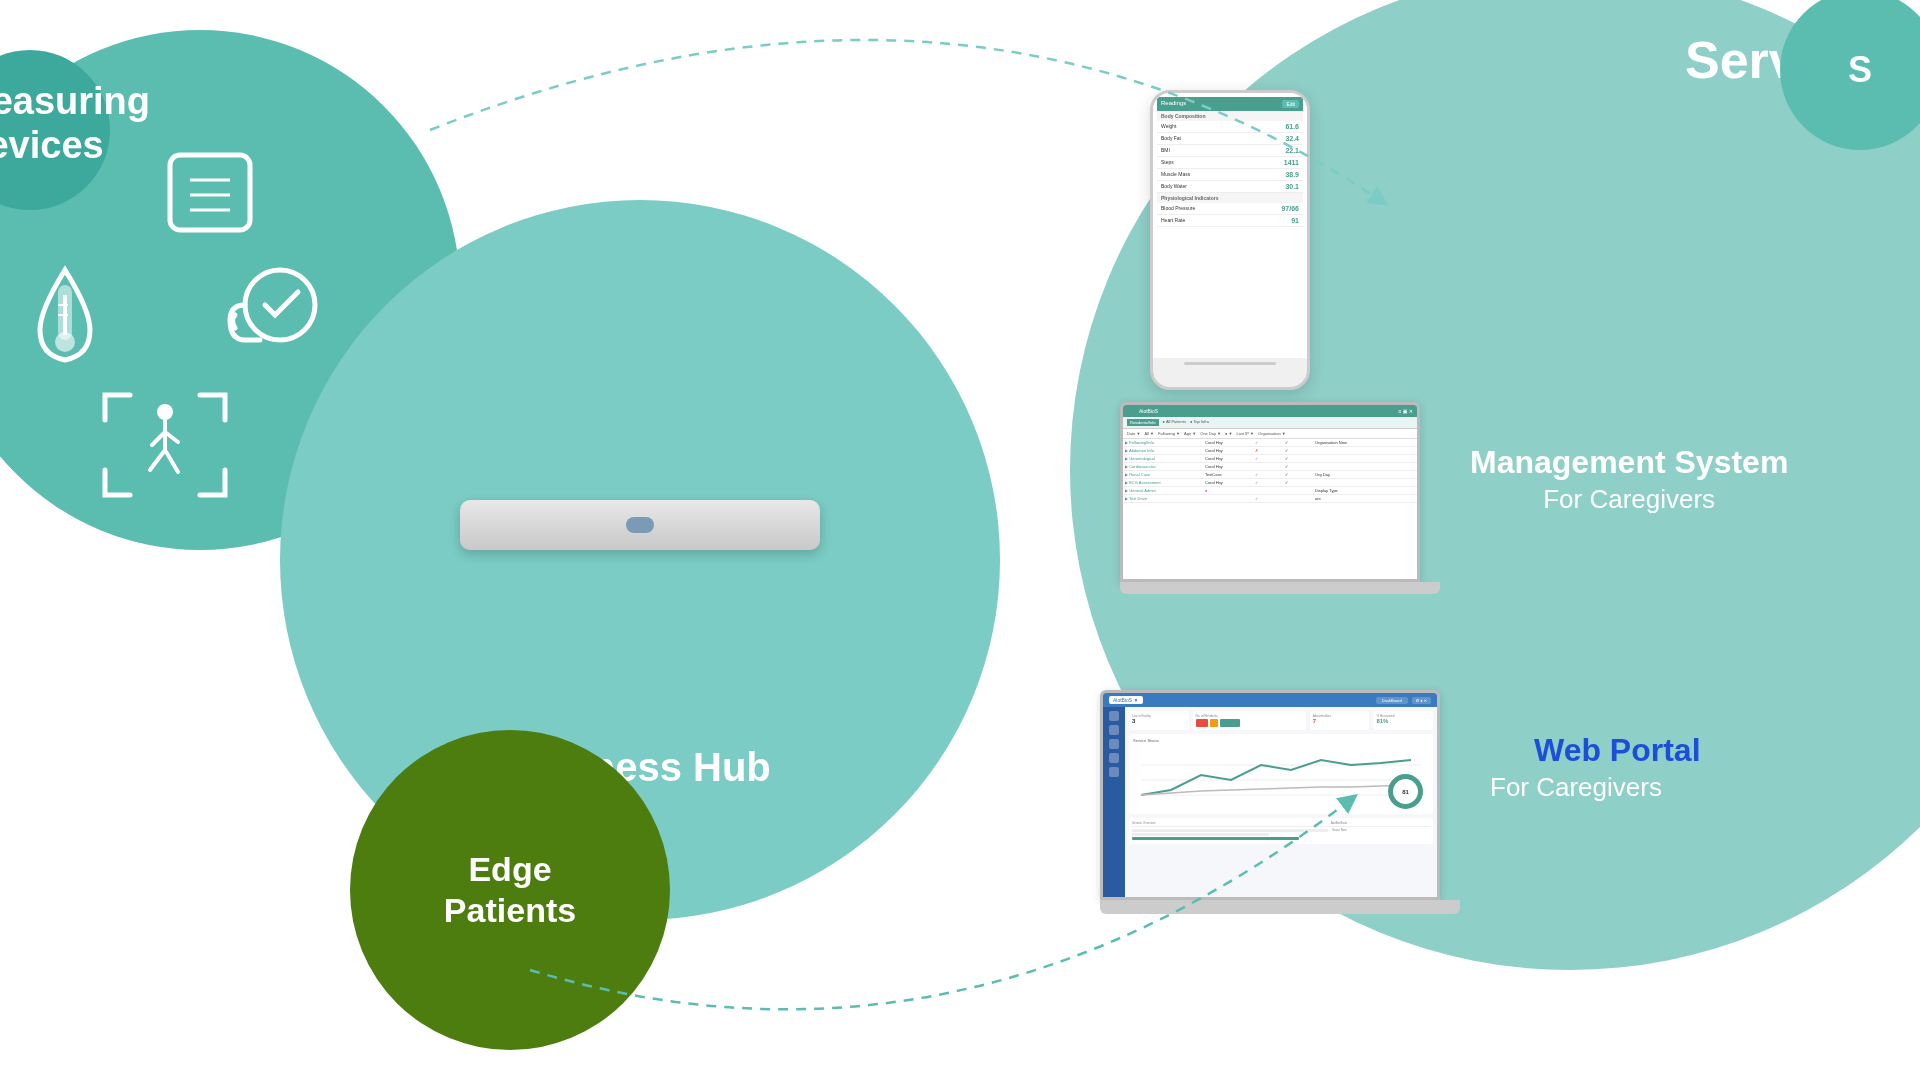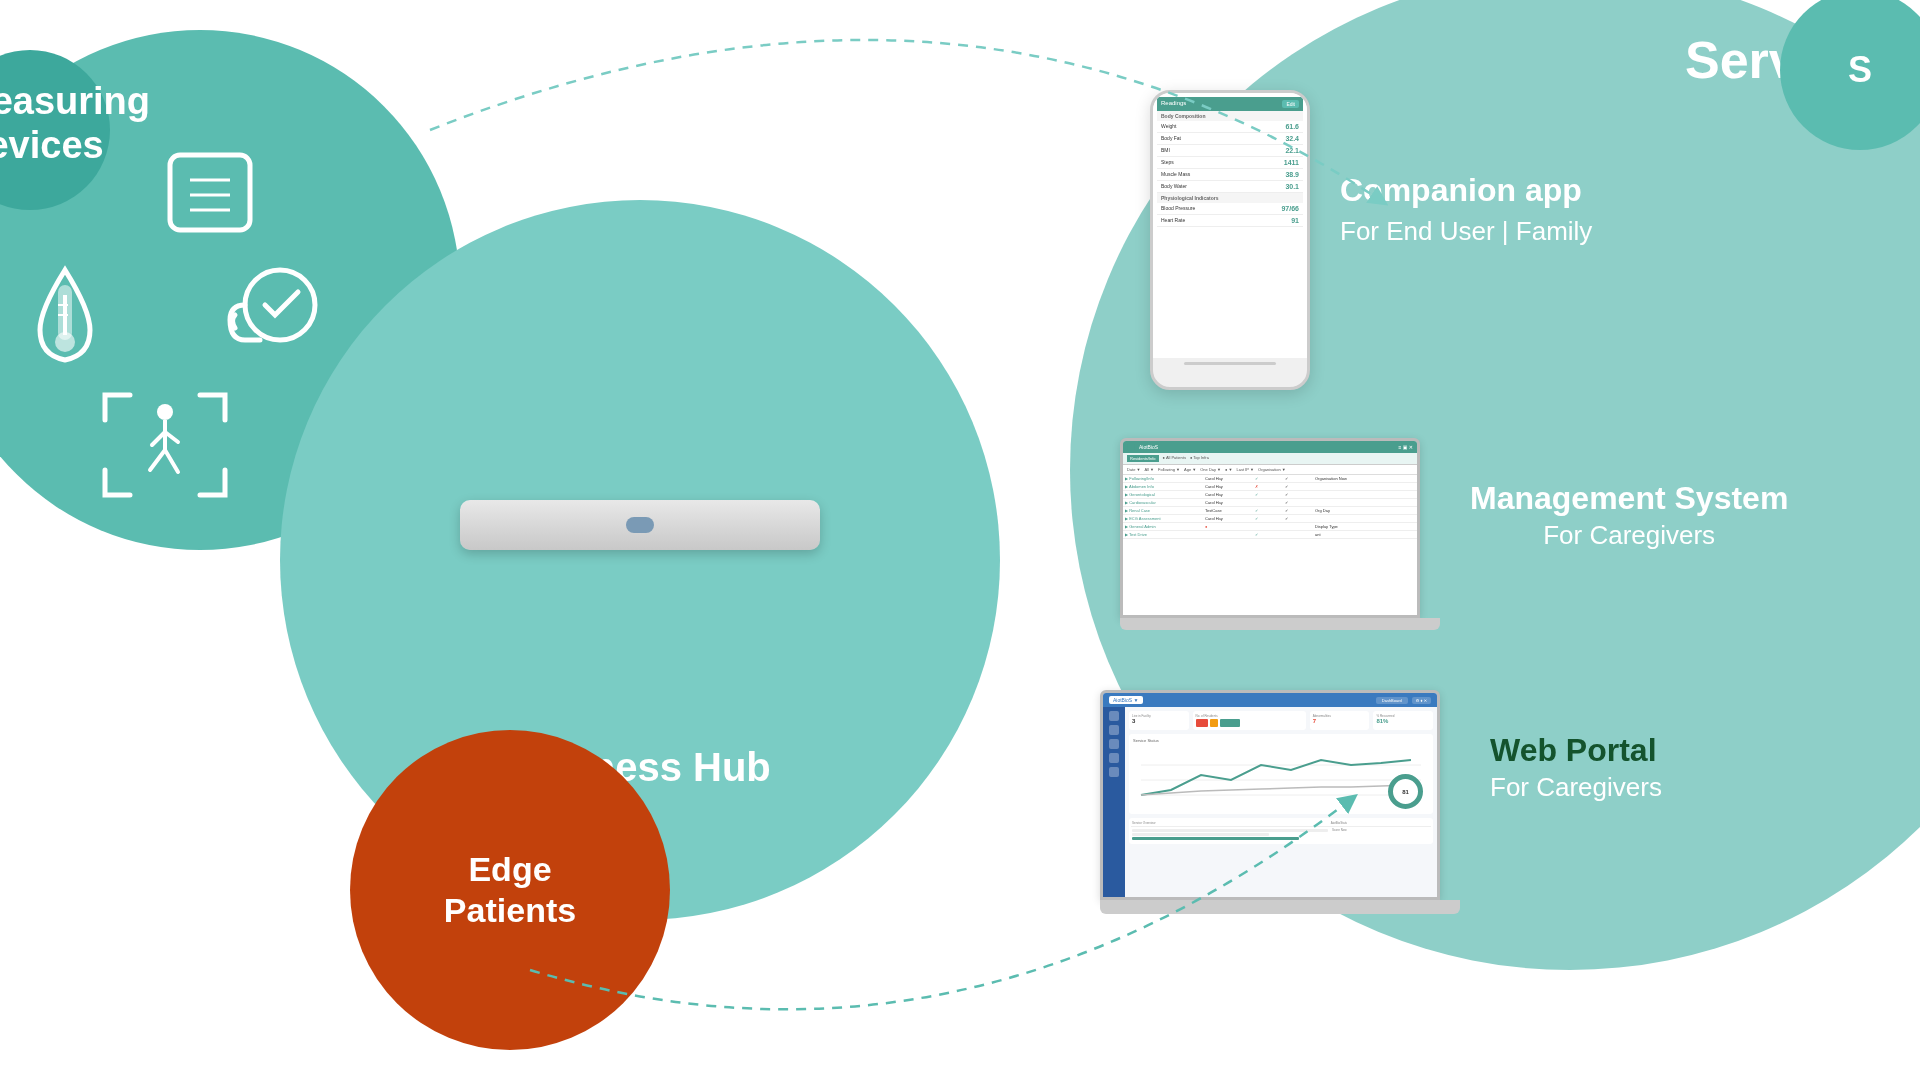--- a/index.html
+++ b/index.html
@@ -111,21 +111,21 @@
       height: 16px;
       background: #7a9ab5;
       border-radius: 8px;
     }
 
     
     .bubble-edge {
       position: absolute;
       width: 320px;
       height: 320px;
-      background: #c2410c;
+      background: #4d7c0f;
       border-radius: 50%;
       top: 730px;
       left: 350px;
       z-index: 3;
     }
 
     .edge-label {
       position: absolute;
       top: 50%;
       left: 50%;
@@ -253,21 +253,21 @@
     .companion-sub {
       color: white;
       font-size: 26px;
       font-weight: 400;
       margin-top: 4px;
     }
 
     
     .management-section {
       position: absolute;
-      top: 468px;
+      top: 432px;
       left: 50px;
       display: flex;
       align-items: flex-start;
       gap: 30px;
     }
 
     .laptop-mockup {
       width: 320px;
       height: 210px;
       flex-shrink: 0;
@@ -422,24 +422,25 @@
       width: 360px;
       height: 14px;
       background: #ccc;
       border-radius: 0 0 6px 6px;
     }
 
     .portal-text {
       padding-top: 40px;
     }
     .portal-title {
-      color: #14532d;
+      color: #1d4ed8;
       font-size: 32px;
       font-weight: 600;
       line-height: 1.3;
+      margin-left: 44px;
     }
     .portal-sub {
       color: white;
       font-size: 26px;
     }
 
     
     .measuring-badge {
       position: absolute;
       width: 160px;
@@ -613,24 +614,20 @@
               <span class="phone-data-value">97/66</span>
           </div>
           <div class="phone-data-row">
             <span>Heart Rate</span>
               <span class="phone-data-value">91</span>
           </div>
         </div>
         <div class="phone-home-bar"></div>
       </div>
 
-      <div class="companion-text">
-        <div class="companion-title">Companion app</div>
-        <div class="companion-sub">For End User | Family</div>
-      </div>
     </div>
 
     <div class="management-section">
 
       <div class="laptop-mockup">
         <div class="laptop-screen-area">
           <div class="laptop-screen-header">
             <span style="display:flex;align-items:center;gap:4px;">
               <span style="width:8px;height:8px;background:#4a9e8e;border-radius:50%;display:inline-block;"></span>
               AiotBioS

